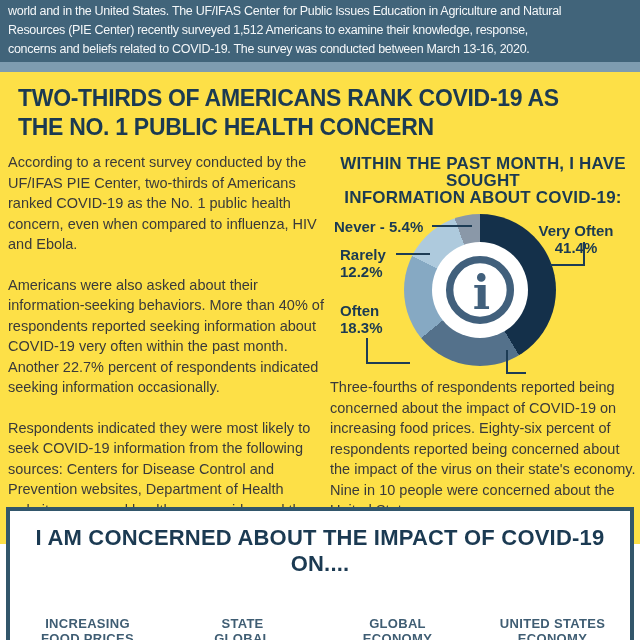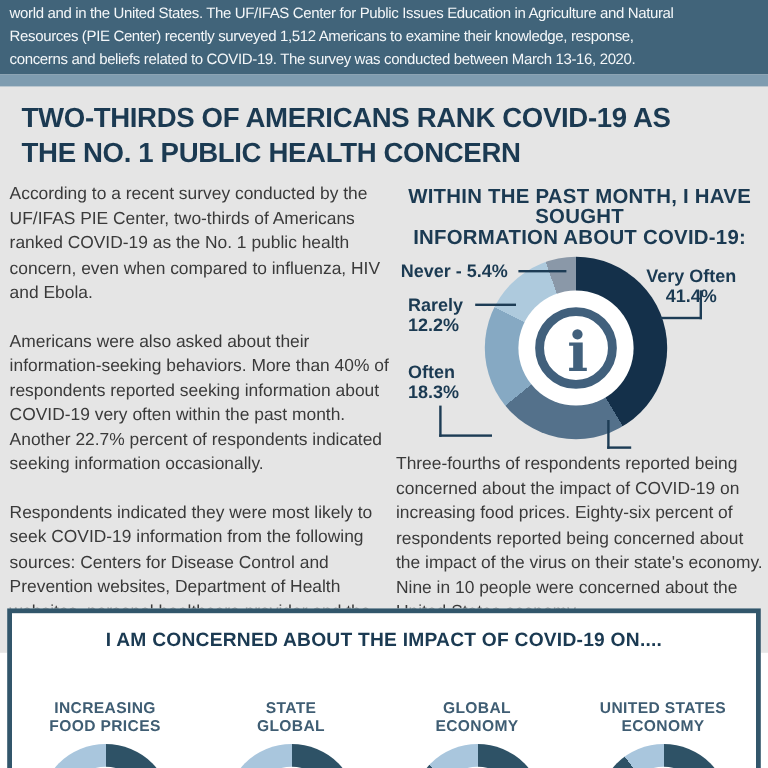--- a/index.html
+++ b/index.html
@@ -1,18 +1,18 @@
 <!DOCTYPE html>
 <html><head>
 <meta charset="utf-8">
 <style>
   * { margin:0; padding:0; box-sizing:border-box; }
   html,body { width:640px; height:640px; overflow:hidden; background:#fff;
     font-family:"Liberation Sans", sans-serif; }
-  .page { position:relative; width:640px; height:544px; background:#e5e5e5; }
+  .page { position:relative; width:640px; height:544px; background:#fde047; }
   .pre { white-space:pre-line; }
 
   .banner { position:absolute; left:0; top:0; width:640px; height:62px;
     background:#41647a; color:#f4f7f9; font-size:12.5px; line-height:19px;
     letter-spacing:-0.3px; padding:2px 8px 0 8px; }
   .strip { position:absolute; left:0; top:62px; width:640px; height:10px; background:#7e9cb0; }
 
   .headline { position:absolute; left:18px; top:84px; width:624px;
     font-size:23px; line-height:29px; font-weight:bold; color:#1b3a52;
     letter-spacing:-0.3px; }
@@ -35,21 +35,21 @@
   .hline { position:absolute; border-top:2px solid #1d3c55; }
   .elbow-lb { position:absolute; border-left:2px solid #1d3c55; border-bottom:2px solid #1d3c55; }
   .elbow-rb { position:absolute; border-right:2px solid #1d3c55; border-bottom:2px solid #1d3c55; }
 
   .right-para { position:absolute; left:330px; top:377px; width:306px;
     font-size:14.5px; line-height:20.5px; color:#3a3a3a; }
 
   .concern-box { position:absolute; left:6px; top:507px; width:628px; height:200px;
     border:4px solid #32566b; background:#fff; }
   .concern-title { text-align:center; margin-top:14px; font-weight:bold;
-    color:#1b3a52; font-size:16px; letter-spacing:0.2px; }
+    color:#1b3a52; font-size:22px; letter-spacing:0.2px; }
   .concern-grid { display:flex; margin-top:11px; }
   .concern-col { width:25%; text-align:center; }
   .mini-label { font-weight:bold; color:#3f5d73; font-size:13px; line-height:15px; letter-spacing:0.3px;margin-top:28px; }
   .mini-donut { position:relative; width:110px; height:110px; border-radius:50%; margin:8px auto 0 auto; }
   .mini-hole { position:absolute; left:19px; top:19px; width:72px; height:72px;
     border-radius:50%; background:#fff; display:flex; align-items:center; justify-content:center; }
 </style>
 </head>
 <body>
 

